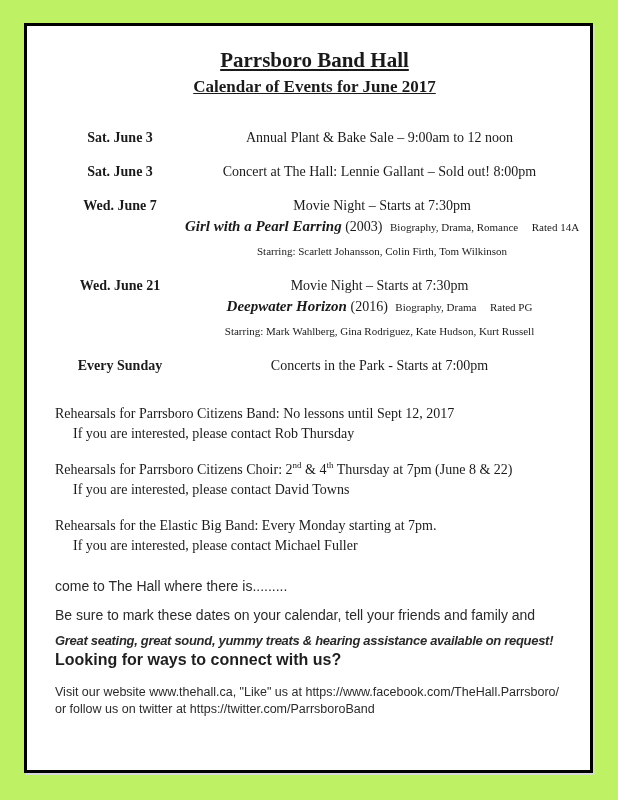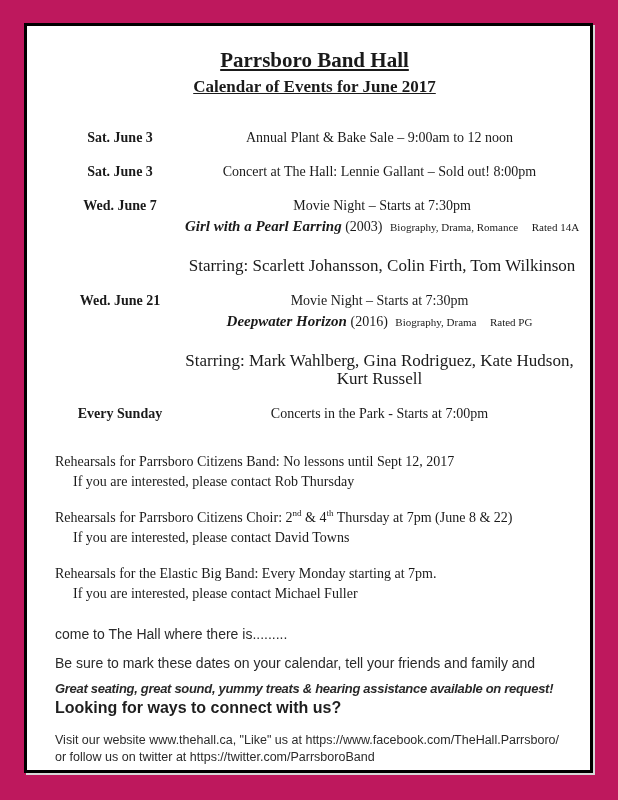--- a/index.html
+++ b/index.html
@@ -1,17 +1,17 @@
 <!DOCTYPE html>
 <html><head>
 <meta charset="utf-8">
 <style>
   html,body{margin:0;padding:0;}
   .canvas{
-    position:relative;width:618px;height:800px;background:#be185d;
+    position:relative;width:618px;height:800px;background:#bef264;
     font-family:"Liberation Serif","DejaVu Serif",serif;color:#1a1a1a;
     overflow:hidden;
   }
   .frame{
     position:absolute;left:24px;top:23px;width:563px;height:744px;
     border:3px solid #000;background:#ffffff;
     box-shadow:2px 2px 0 #d8d8d8;
     box-sizing:content-box;overflow:hidden;
   }
   .content{padding:20px 16px 0 28px;}
@@ -26,21 +26,21 @@
   .events{margin-top:30px;font-size:14px;}
   .row{display:flex;margin-bottom:14px;line-height:20px;text-align:center;}
   .date{width:130px;font-weight:bold;flex:none;}
   .desc{flex:1;}
   .movie-row{margin-bottom:16px;}
   .movieline{white-space:nowrap;}
   .mtitle{font-weight:bold;font-style:italic;font-size:15px;}
   .myear{font-size:14px;}
   .mgenres{font-size:11px;margin-left:4px;}
   .mrating{font-size:11px;margin-left:10px;}
-  .starring{font-size:17px;margin-top:20px;line-height:18px;}
+  .starring{font-size:11px;margin-top:5px;line-height:18px;}
   .rehearsals{margin-top:28px;font-size:14px;}
   .rehearsal{margin-bottom:16px;}
   .rline{line-height:20px;}
   .rline sup{font-size:9px;line-height:0;}
   .rcontact{line-height:20px;padding-left:18px;}
   .closing{
     margin-top:16px;
     font-family:"Liberation Sans","DejaVu Sans",sans-serif;
   }
   .note-line{font-size:14px;line-height:29px;color:#2a2a2a;}

